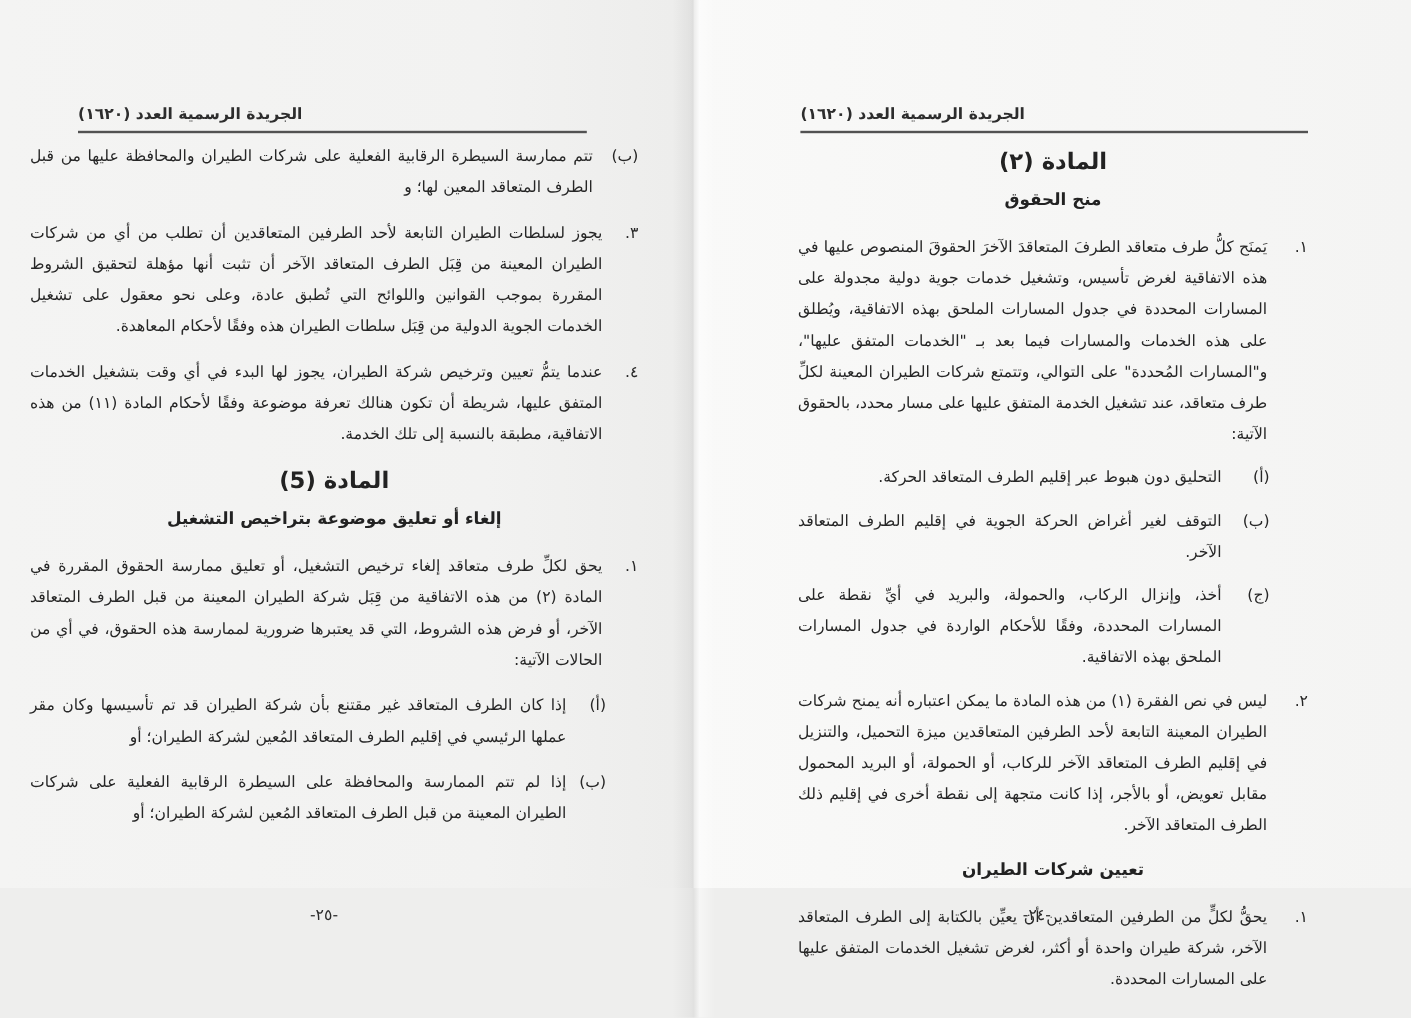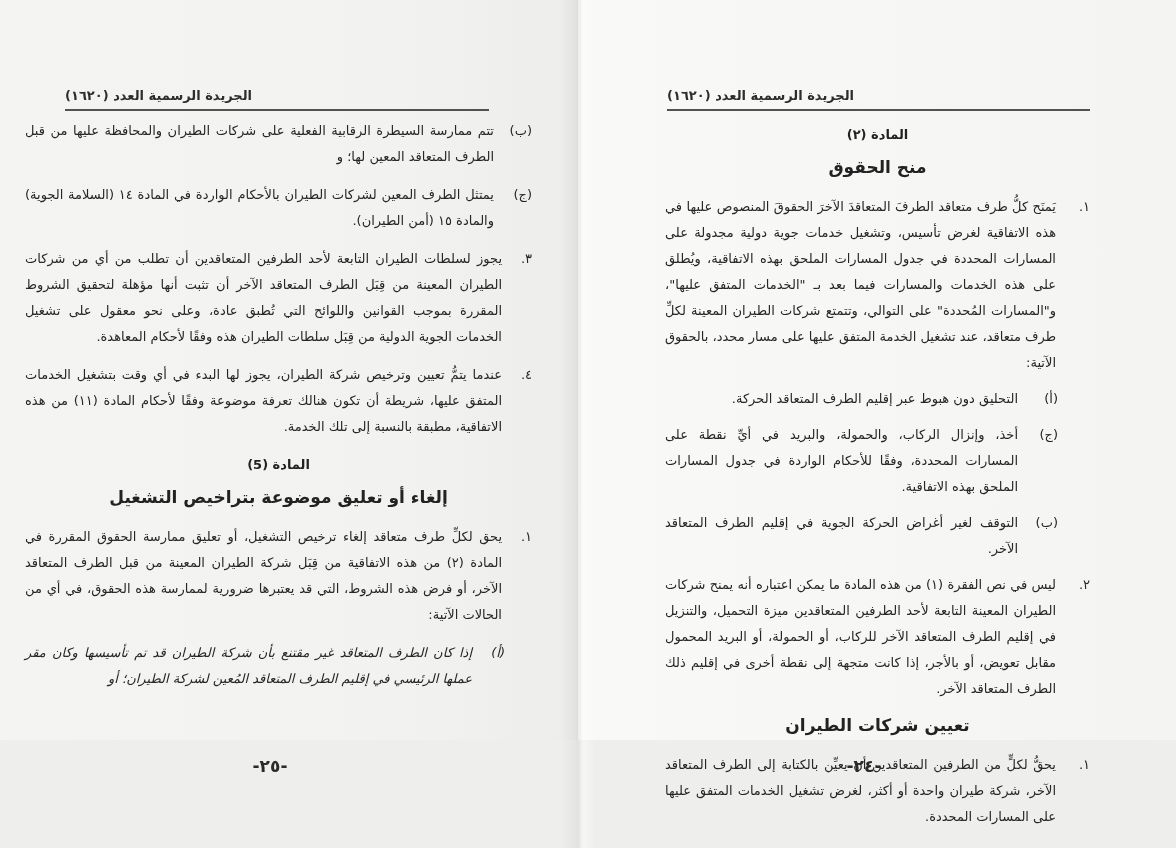--- a/index.html
+++ b/index.html
@@ -32,89 +32,89 @@
   .page-body {
     position:absolute; top:118px; direction:rtl; text-align:justify;
     font-size:13px; line-height:26px; color:#262626;
   }
   .page-left  .page-body { right:46px; width:507px; }
   .page-right .page-body { right:86px; width:425px; }
 
   .blk { margin:0 0 10px 0; }
   .page-left .blk { margin-bottom:12px; }
 
-  .h-art { text-align:center; font-weight:bold; font-size:13px; margin:4px 0 6px 0; color:#222; }
-  .h-sub { text-align:center; font-weight:bold; font-size:17px; margin:0 0 14px 0; color:#222; }
+  .h-art { text-align:center; font-weight:bold; font-size:19px; margin:4px 0 6px 0; color:#222; }
+  .h-sub { text-align:center; font-weight:bold; font-size:14px; margin:0 0 14px 0; color:#222; }
   .mt { margin-top:8px; }
 
   
   .hang38 { padding-right:38px; text-indent:-38px; }
   .hang34 { padding-right:34px; text-indent:-34px; }
   .hang30 { padding-right:30px; text-indent:-30px; }
   .sub-r  { padding-right:72px; text-indent:-40px; }
-  .sub-l  { padding-right:60px; text-indent:-33px;font-style:italic; }
+  .sub-l  { padding-right:60px; text-indent:-33px; }
 
   .mk { display:inline-block; text-indent:0; }
   .mk38 { width:38px; } .mk34 { width:34px; } .mk30 { width:30px; }
   .mk40 { width:40px; } .mk33 { width:33px; }
 
   .page-number {
     position:absolute; top:756px; text-align:center;
-    font-size:17px; font-weight:bold; color:#2a2a2a; letter-spacing:1px;
+    font-size:13px; font-weight:normal; color:#2a2a2a; letter-spacing:1px;
   }
   .page-left  .page-number { left:0; width:540px; }
   .page-right .page-number { left:0; width:572px; }
 </style>
 </head>
 <body>
 
 <div class="spread">
 
   <div class="page page-left">
     <div class="page-header">
       <span>الجريدة الرسمية العدد (١٦٢٠)</span>
     </div>
 
     <div class="page-body">
       <p class="blk hang38"><span class="mk mk38">(ب)</span><span>تتم ممارسة السيطرة الرقابية الفعلية على شركات الطيران والمحافظة عليها من قبل الطرف المتعاقد المعين لها؛ و</span></p>
 
-      <p class="blk hang38"><span class="mk mk38">(ج)</span><span>يمتثل الطرف المعين لشركات الطيران بالأحكام الواردة في المادة ١٤ (السلامة الجوية) والمادة ١٥ (أمن الطيران).</span></p>
 
       <p class="blk hang30"><span class="mk mk30">٣.</span><span>يجوز لسلطات الطيران التابعة لأحد الطرفين المتعاقدين أن تطلب من أي من شركات الطيران المعينة من قِبَل الطرف المتعاقد الآخر أن تثبت أنها مؤهلة لتحقيق الشروط المقررة بموجب القوانين واللوائح التي تُطبق عادة، وعلى نحو معقول على تشغيل الخدمات الجوية الدولية من قِبَل سلطات الطيران هذه وفقًا لأحكام المعاهدة.</span></p>
 
       <p class="blk hang30"><span class="mk mk30">٤.</span><span>عندما يتمُّ تعيين وترخيص شركة الطيران، يجوز لها البدء في أي وقت بتشغيل الخدمات المتفق عليها، شريطة أن تكون هنالك تعرفة موضوعة وفقًا لأحكام المادة (١١) من هذه الاتفاقية، مطبقة بالنسبة إلى تلك الخدمة.</span></p>
 
       <p class="h-art">المادة (5)</p>
       <p class="h-sub">إلغاء أو تعليق موضوعة بتراخيص التشغيل</p>
 
       <p class="blk hang30"><span class="mk mk30">١.</span><span>يحق لكلِّ طرف متعاقد إلغاء ترخيص التشغيل، أو تعليق ممارسة الحقوق المقررة في المادة (٢) من هذه الاتفاقية من قِبَل شركة الطيران المعينة من قبل الطرف المتعاقد الآخر، أو فرض هذه الشروط، التي قد يعتبرها ضرورية لممارسة هذه الحقوق، في أي من الحالات الآتية:</span></p>
 
       <p class="blk sub-l"><span class="mk mk33">(أ)</span><span>إذا كان الطرف المتعاقد غير مقتنع بأن شركة الطيران قد تم تأسيسها وكان مقر عملها الرئيسي في إقليم الطرف المتعاقد المُعين لشركة الطيران؛ أو</span></p>
 
+      <p class="blk sub-l"><span class="mk mk33">(ب)</span><span>إذا لم تتم الممارسة والمحافظة على السيطرة الرقابية الفعلية على شركات الطيران المعينة من قبل الطرف المتعاقد المُعين لشركة الطيران؛ أو</span></p>
     </div>
 
     <div class="page-number">-٢٥-</div>
   </div>
 
   <div class="page page-right">
     <div class="page-header">
       <span>الجريدة الرسمية العدد (١٦٢٠)</span>
     </div>
 
     <div class="page-body">
       <p class="h-art">المادة (٢)</p>
       <p class="h-sub">منح الحقوق</p>
 
       <p class="blk hang34"><span class="mk mk34">١.</span><span>يَمنَح كلُّ طرف متعاقد الطرفَ المتعاقدَ الآخرَ الحقوقَ المنصوص عليها في هذه الاتفاقية لغرض تأسيس، وتشغيل خدمات جوية دولية مجدولة على المسارات المحددة في جدول المسارات الملحق بهذه الاتفاقية، ويُطلق على هذه الخدمات والمسارات فيما بعد بـ "الخدمات المتفق عليها"، و"المسارات المُحددة" على التوالي، وتتمتع شركات الطيران المعينة لكلِّ طرف متعاقد، عند تشغيل الخدمة المتفق عليها على مسار محدد، بالحقوق الآتية:</span></p>
 
       <p class="blk sub-r"><span class="mk mk40">(أ)</span><span>التحليق دون هبوط عبر إقليم الطرف المتعاقد الحركة.</span></p>
 
+      <p class="blk sub-r"><span class="mk mk40">(ب)</span><span>التوقف لغير أغراض الحركة الجوية في إقليم الطرف المتعاقد الآخر.</span></p>
+
       <p class="blk sub-r"><span class="mk mk40">(ج)</span><span>أخذ، وإنزال الركاب، والحمولة، والبريد في أيِّ نقطة على المسارات المحددة، وفقًا للأحكام الواردة في جدول المسارات الملحق بهذه الاتفاقية.</span></p>
-
-      <p class="blk sub-r"><span class="mk mk40">(ب)</span><span>التوقف لغير أغراض الحركة الجوية في إقليم الطرف المتعاقد الآخر.</span></p>
 
       <p class="blk hang34"><span class="mk mk34">٢.</span><span>ليس في نص الفقرة (١) من هذه المادة ما يمكن اعتباره أنه يمنح شركات الطيران المعينة التابعة لأحد الطرفين المتعاقدين ميزة التحميل، والتنزيل في إقليم الطرف المتعاقد الآخر للركاب، أو الحمولة، أو البريد المحمول مقابل تعويض، أو بالأجر، إذا كانت متجهة إلى نقطة أخرى في إقليم ذلك الطرف المتعاقد الآخر.</span></p>
 
       <p class="h-sub">تعيين شركات الطيران</p>
 
       <p class="blk hang34"><span class="mk mk34">١.</span><span>يحقُّ لكلٍّ من الطرفين المتعاقدين أن يعيِّن بالكتابة إلى الطرف المتعاقد الآخر، شركة طيران واحدة أو أكثر، لغرض تشغيل الخدمات المتفق عليها على المسارات المحددة.</span></p>
 
     </div>
 
     <div class="page-number">-٢٤-</div>

